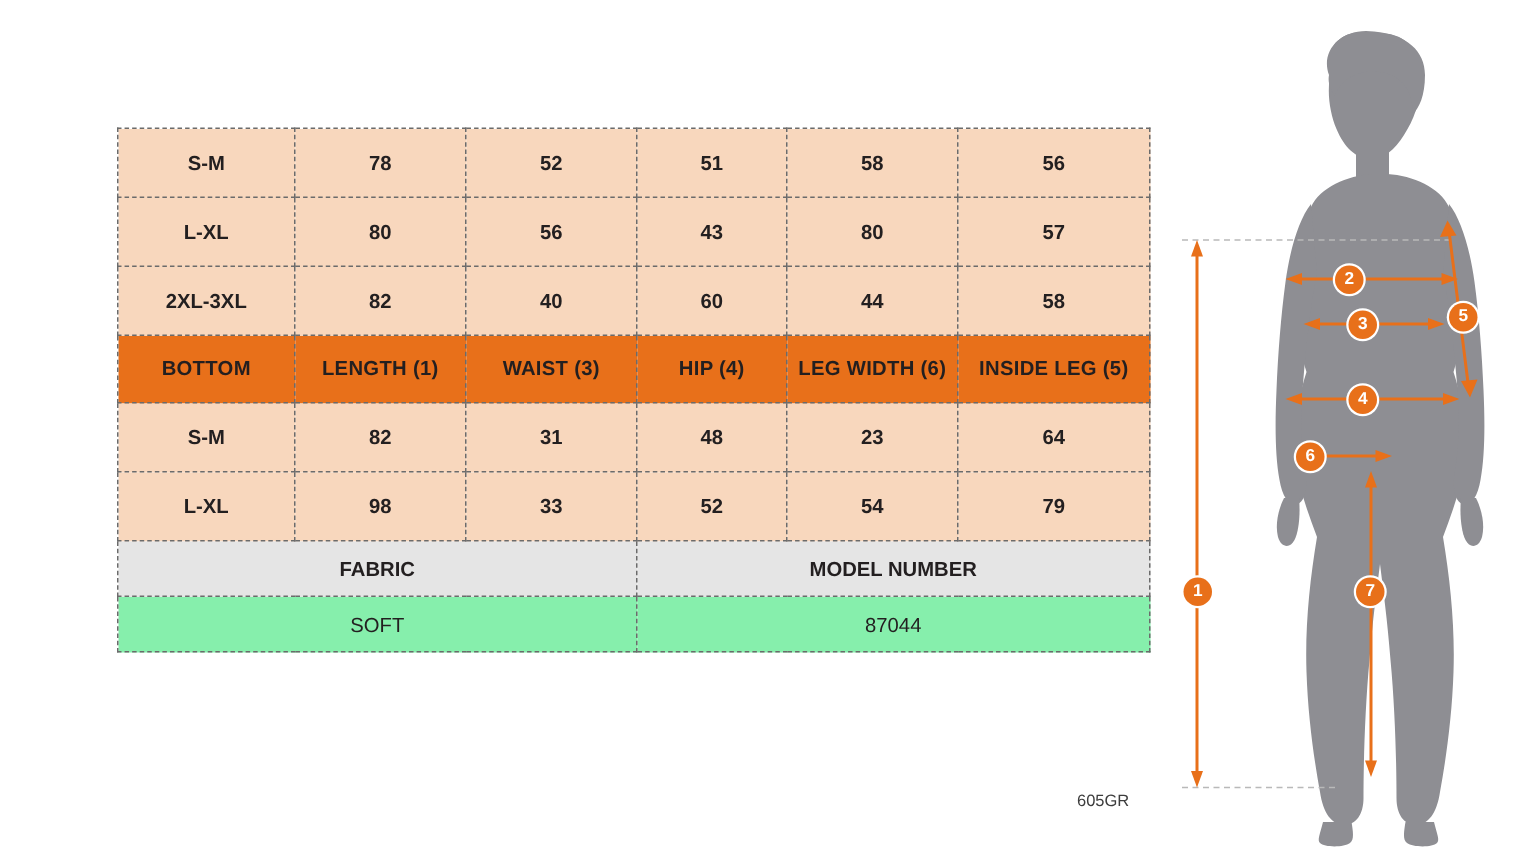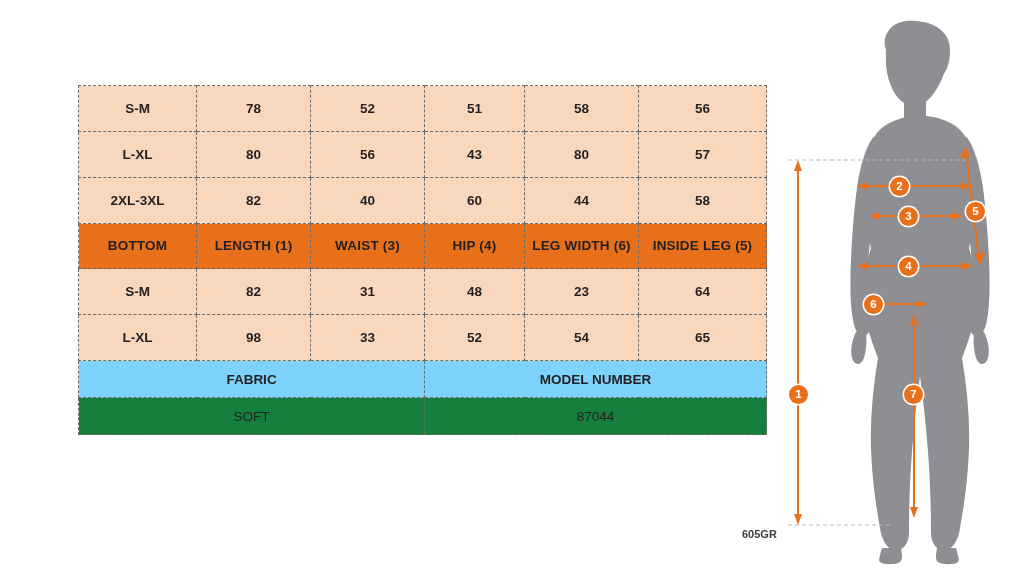--- a/index.html
+++ b/index.html
@@ -43,41 +43,40 @@
   }
   tr.data-row td {
     background: #f8d7bd;
     height: 45px;
     font-weight: bold;
   }
   tr.data-row td.size-label {
     font-weight: bold;
   }
   tr.footer-head td {
-    background: #7dd3fc;
+    background: #e5e5e5;
     font-weight: bold;
     height: 36px;
     font-size: 14px;
     color: #231f20;
   }
   tr.footer-val td {
-    background: #15803d;
+    background: #86efac;
     height: 36px;
     font-size: 14px;
   }
 
   
   #table-code {
     position: absolute;
     left: 718px;
     top: 528px;
     font-size: 11px;
-    font-weight: bold;
+    font-weight: normal;
     color: #3d3d3d;
-    margin-left: 24px;
   }
 
   
   #figure-area {
     position: absolute;
     left: 770px;
     top: 20px;
     width: 254px;
     height: 545px;
   }
@@ -152,21 +151,21 @@
       <td>48</td>
       <td>23</td>
       <td>64</td>
     </tr>
     <tr class="data-row">
       <td class="size-label">L-XL</td>
       <td>98</td>
       <td>33</td>
       <td>52</td>
       <td>54</td>
-      <td>65</td>
+      <td>79</td>
     </tr>
 
     <tr class="footer-head">
       <td colspan="3">FABRIC</td>
       <td colspan="3">MODEL NUMBER</td>
     </tr>
     <tr class="footer-val">
       <td colspan="3">SOFT</td>
       <td colspan="3">87044</td>
     </tr>

